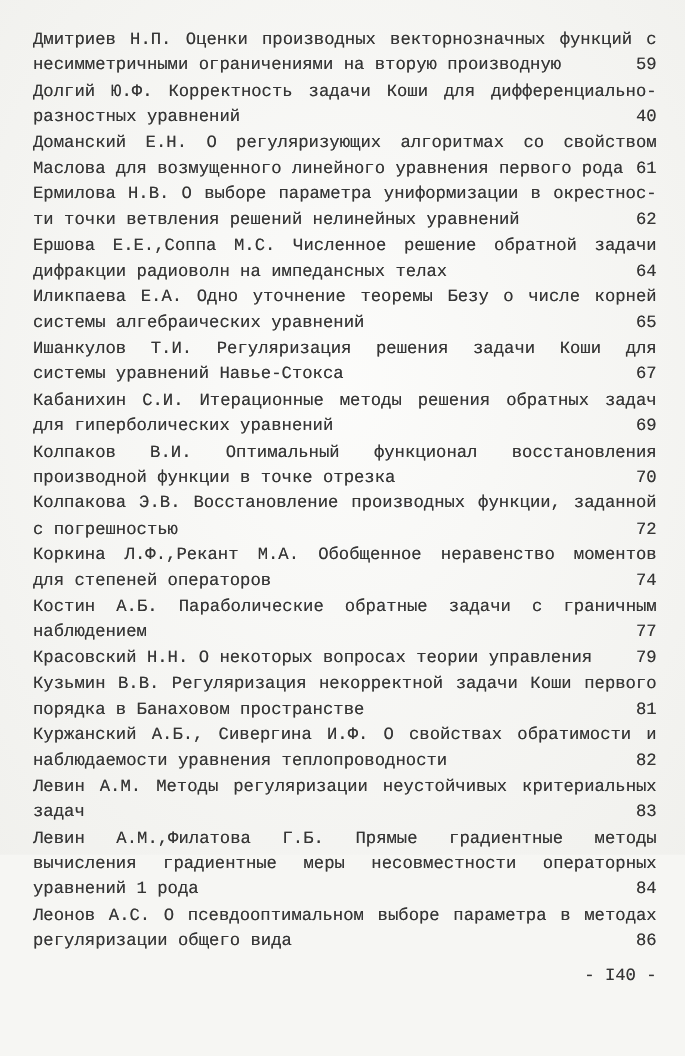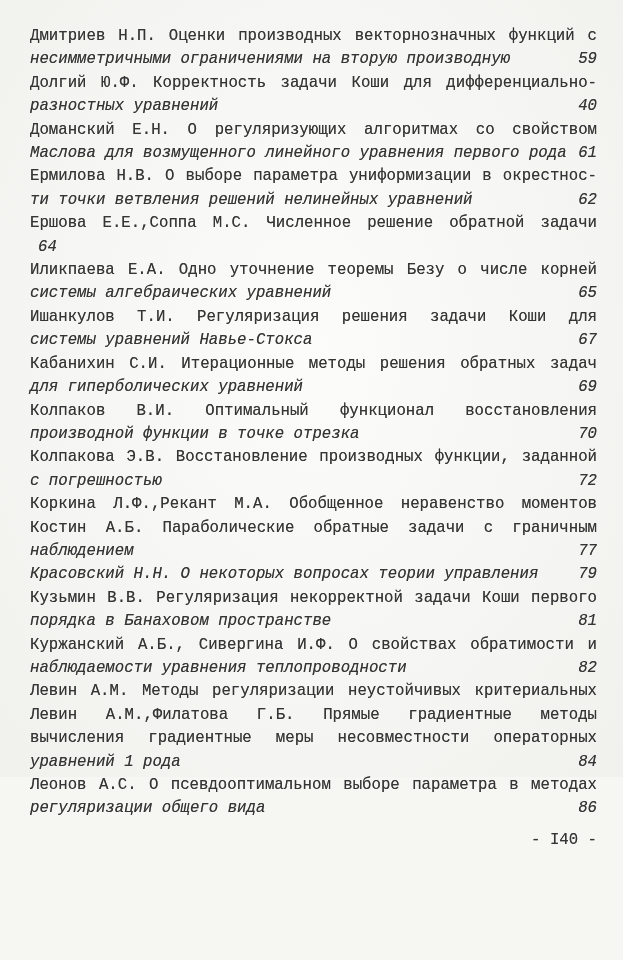--- a/index.html
+++ b/index.html
@@ -31,21 +31,20 @@
   .line { min-height: 23.4px; }
   .body-line {
     text-align: justify;
     text-align-last: justify;
     text-justify: inter-word;
   }
   .final-line {
     display: flex;
     justify-content: space-between;
     align-items: baseline;
-    font-style: italic;
   }
   .final-line .entry-text { white-space: pre; }
   .final-line .entry-num {
     padding-left: 8px;
     white-space: nowrap;
   }
   .footer {
     margin-top: 10px;
     width: 567px;
     text-align: right;
@@ -82,20 +81,21 @@
       <div class="entry">
         <div class="line body-line">Ермилова Н.В. О выборе параметра униформизации в окрестнос-</div>
         <div class="line final-line">
           <span class="entry-text">ти точки ветвления решений нелинейных уравнений</span>
           <span class="entry-num">62</span>
         </div>
       </div>
       <div class="entry">
         <div class="line body-line">Ершова Е.Е.,Соппа М.С. Численное решение обратной задачи</div>
         <div class="line final-line">
+          <span class="entry-text">дифракции радиоволн на импедансных телах</span>
           <span class="entry-num">64</span>
         </div>
       </div>
       <div class="entry">
         <div class="line body-line">Иликпаева Е.А. Одно уточнение теоремы Безу о числе корней</div>
         <div class="line final-line">
           <span class="entry-text">системы алгебраических уравнений</span>
           <span class="entry-num">65</span>
         </div>
       </div>
@@ -122,20 +122,24 @@
       </div>
       <div class="entry">
         <div class="line body-line">Колпакова Э.В. Восстановление производных функции, заданной</div>
         <div class="line final-line">
           <span class="entry-text">с погрешностью</span>
           <span class="entry-num">72</span>
         </div>
       </div>
       <div class="entry">
         <div class="line body-line">Коркина Л.Ф.,Рекант М.А. Обобщенное неравенство моментов</div>
+        <div class="line final-line">
+          <span class="entry-text">для степеней операторов</span>
+          <span class="entry-num">74</span>
+        </div>
       </div>
       <div class="entry">
         <div class="line body-line">Костин А.Б. Параболические обратные задачи с граничным</div>
         <div class="line final-line">
           <span class="entry-text">наблюдением</span>
           <span class="entry-num">77</span>
         </div>
       </div>
       <div class="entry">
         <div class="line final-line">
@@ -152,20 +156,24 @@
       </div>
       <div class="entry">
         <div class="line body-line">Куржанский А.Б., Сивергина И.Ф. О свойствах обратимости и</div>
         <div class="line final-line">
           <span class="entry-text">наблюдаемости уравнения теплопроводности</span>
           <span class="entry-num">82</span>
         </div>
       </div>
       <div class="entry">
         <div class="line body-line">Левин А.М. Методы регуляризации неустойчивых критериальных</div>
+        <div class="line final-line">
+          <span class="entry-text">задач</span>
+          <span class="entry-num">83</span>
+        </div>
       </div>
       <div class="entry">
         <div class="line body-line">Левин А.М.,Филатова Г.Б. Прямые градиентные методы</div>
         <div class="line body-line">вычисления градиентные меры несовместности операторных</div>
         <div class="line final-line">
           <span class="entry-text">уравнений 1 рода</span>
           <span class="entry-num">84</span>
         </div>
       </div>
       <div class="entry">

